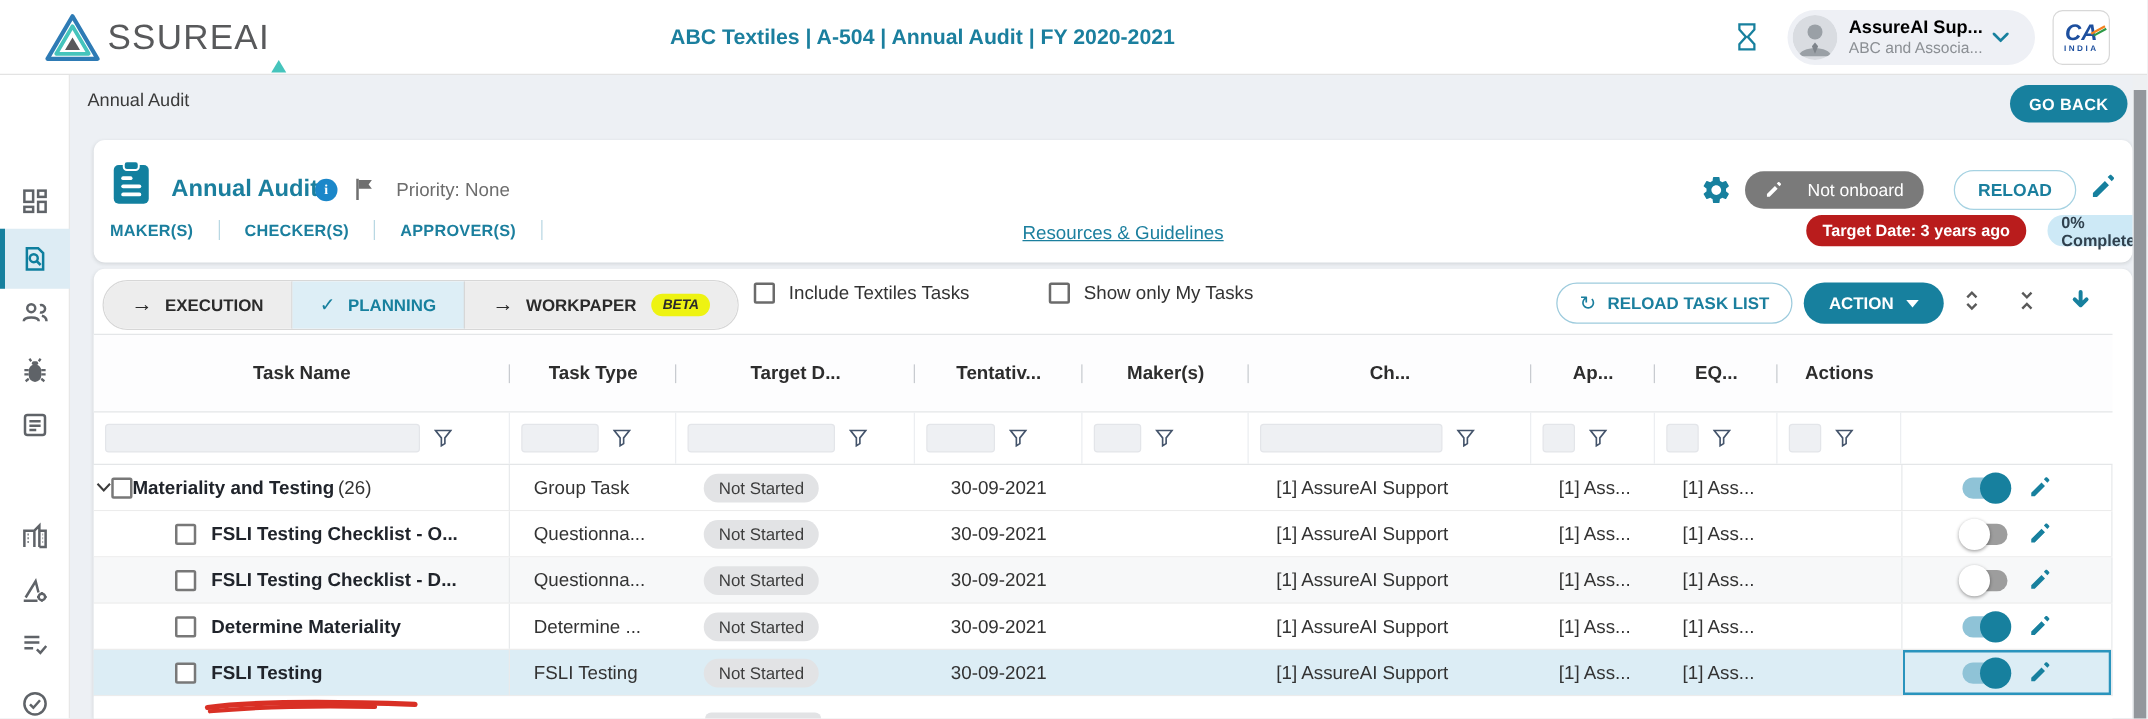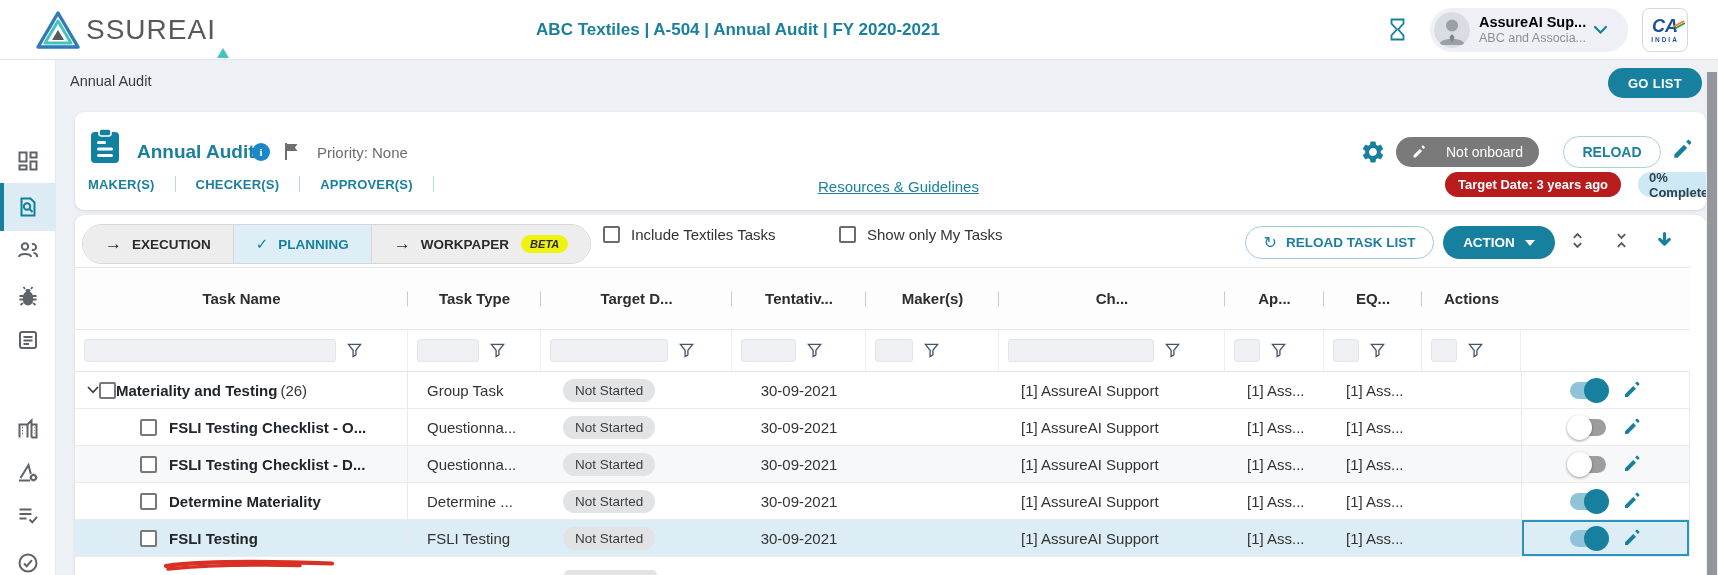--- a/index.html
+++ b/index.html
@@ -117,21 +117,21 @@
   .fc:last-child{ border-right:none; }
   .fc input{ height:23px; background:#eef0f3; border:1px solid #e3e5e9; border-radius:3px; outline:none;
              font-family:inherit; font-size:13px; padding:0 6px; color:#333; }
   .fi1{ width:252px; } .fi2{ width:62px; } .fi3{ width:118px; } .fi4{ width:55px; }
   .fi5{ width:38px; } .fi6{ width:146px; } .fi7{ width:26px; } .fi8{ width:26px; } .fi9{ width:26px; }
   .trow{ height:37px; border-bottom:1px solid #ececec; background:#fff; }
   .trow.alt{ background:#f7f8f9; }
   .trow.sel{ background:#dcedf5; }
   .td{ display:flex; align-items:center; font-size:15px; color:#333; overflow:hidden; white-space:nowrap; }
   .c-name{ border-right:1px solid #e8eaec; }
-  .c-name.group{ padding-left:12px; }
+  .c-name.group{ padding-left:2px; }
   .c-name.child{ padding-left:65px; gap:12px; }
   .task-name{ font-weight:700; color:#20242b; }
   .task-count{ color:#333; margin-left:3px; }
   .c-type{ padding-left:19px; }
   .c-state{ padding-left:22px; }
   .c-date{ justify-content:center; }
   .c-maker,.c-ch,.c-ap{ padding-left:22px; }
   .c-actions{ justify-content:center; gap:17px; border-left:1px solid #e8eaec; border-right:1px solid #e8eaec; }
   .sel .c-actions{ box-shadow:inset 0 0 0 2px #2a94bd; }
   .pill{ background:#e2e3e5; color:#3d3d3d; font-size:13.5px; padding:4px 12px; border-radius:13px; }
@@ -262,21 +262,21 @@
     </div>
     <div class="sb-item" style="top:491px">
       <svg width="24" height="24" viewBox="0 0 24 24" fill="none" stroke="#5f6368" stroke-width="2">
         <circle cx="12" cy="12" r="8.5"></circle>
           <path d="M8 12.5l2.7 2.7 5.3-6"></path>
       </svg>
     </div>
   </div>
 
   <div class="breadcrumb">Annual Audit</div>
-  <div class="go-back">GO LIST</div>
+  <div class="go-back">GO BACK</div>
 
   <div class="card card1">
     <div class="clipboard">
       <svg width="34" height="36" viewBox="0 0 34 36">
         <rect x="3" y="4" width="28" height="31" rx="4" fill="#12809f"></rect>
         <rect x="11" y="1" width="12" height="7" rx="2.5" fill="#12809f" stroke="#fff" stroke-width="1.6"></rect>
         <rect x="9" y="13" width="9" height="3" rx="1.5" fill="#fff"></rect>
         <rect x="9" y="19.5" width="16" height="3" rx="1.5" fill="#fff"></rect>
         <rect x="9" y="26" width="16" height="3" rx="1.5" fill="#fff"></rect>
       </svg>

